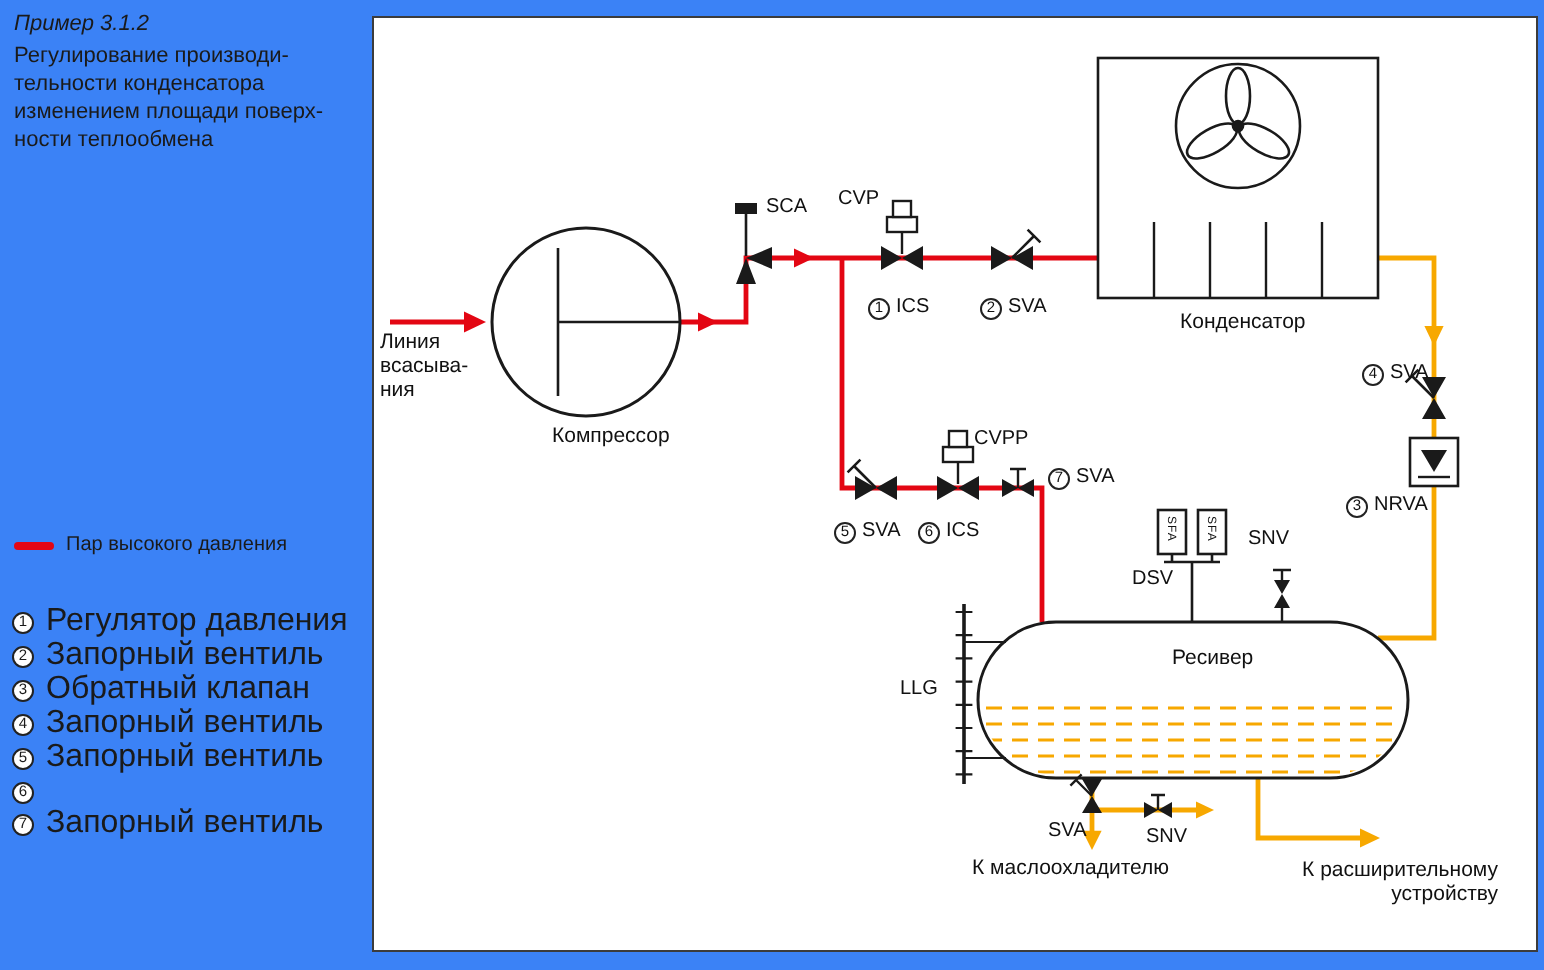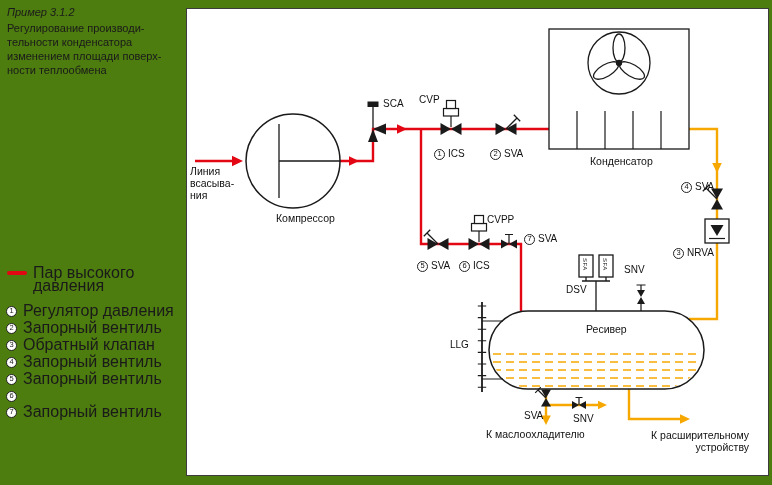--- a/index.html
+++ b/index.html
@@ -1,28 +1,28 @@
 <!DOCTYPE html>
 <html><head>
 <meta charset="utf-8">
 <style>
   html,body{margin:0;padding:0;background:#fff;}
-  .page{position:relative;width:772px;height:485px;background:#4d7c0f;overflow:hidden;
+  .page{position:relative;width:772px;height:485px;background:#3b82f6;overflow:hidden;
         font-family:"Liberation Sans", sans-serif;color:#1a1a1a;}
   .pre{white-space:pre-line;}
   
   .sidebar{position:absolute;left:0;top:0;width:186px;height:485px;}
   .ex-title{position:absolute;left:7px;top:6px;font-size:11px;font-style:italic;}
   .ex-desc{position:absolute;left:7px;top:21px;font-size:11px;line-height:14px;width:176px;}
   .legend{position:absolute;left:7px;top:267px;}
   .lrow{display:flex;align-items:flex-start;margin-bottom:3px;}
   .swatch{width:20px;height:4px;border-radius:2px;margin:4px 6px 0 0;flex:none;}
   .sw-red{background:#e30613;}
   .sw-org{background:#f7a800;}
-  .llabel{font-size:16px;line-height:12.5px;}
+  .llabel{font-size:10px;line-height:12.5px;}
   .keylist{position:absolute;left:6px;top:305px;}
   .krow{display:flex;align-items:flex-start;margin-bottom:4.5px;}
   .circ{display:inline-flex;width:11px;height:11px;border:1px solid #222;border-radius:50%;
         align-items:center;justify-content:center;font-size:7.5px;line-height:1;flex:none;
         background:#fff;box-sizing:border-box;}
   .krow .circ{margin-right:6px;margin-top:0.5px;}
   .klabel{font-size:16px;line-height:12.5px;}
   
   .diagram-frame{position:absolute;left:186px;top:8px;width:583px;height:468px;
                  border:1px solid #3c3c3c;box-sizing:border-box;background:#fff;}

